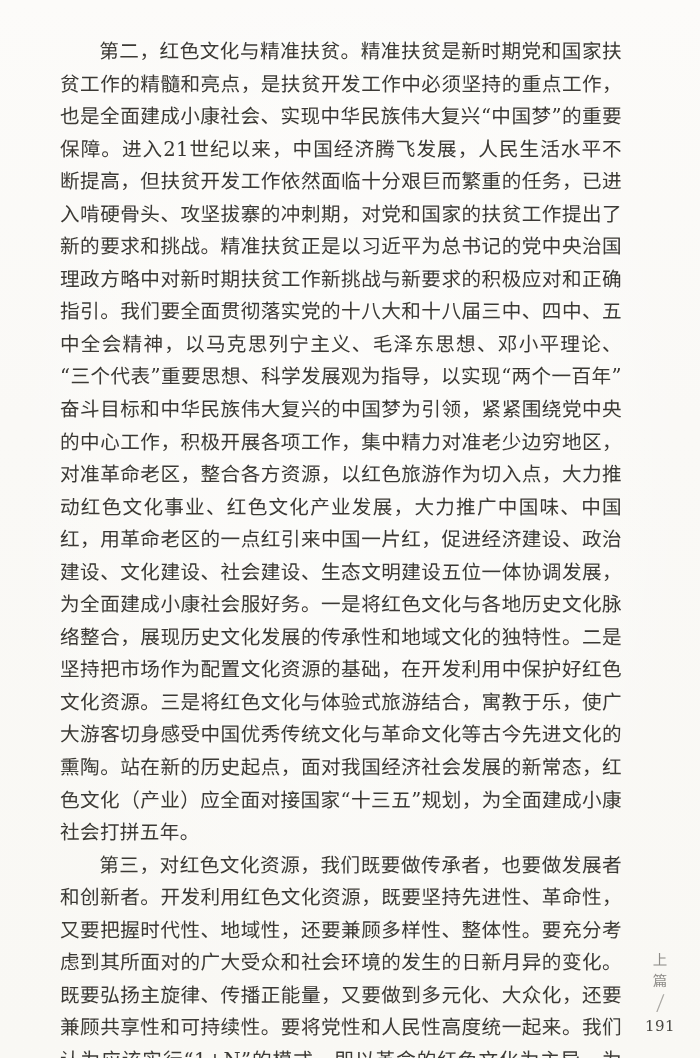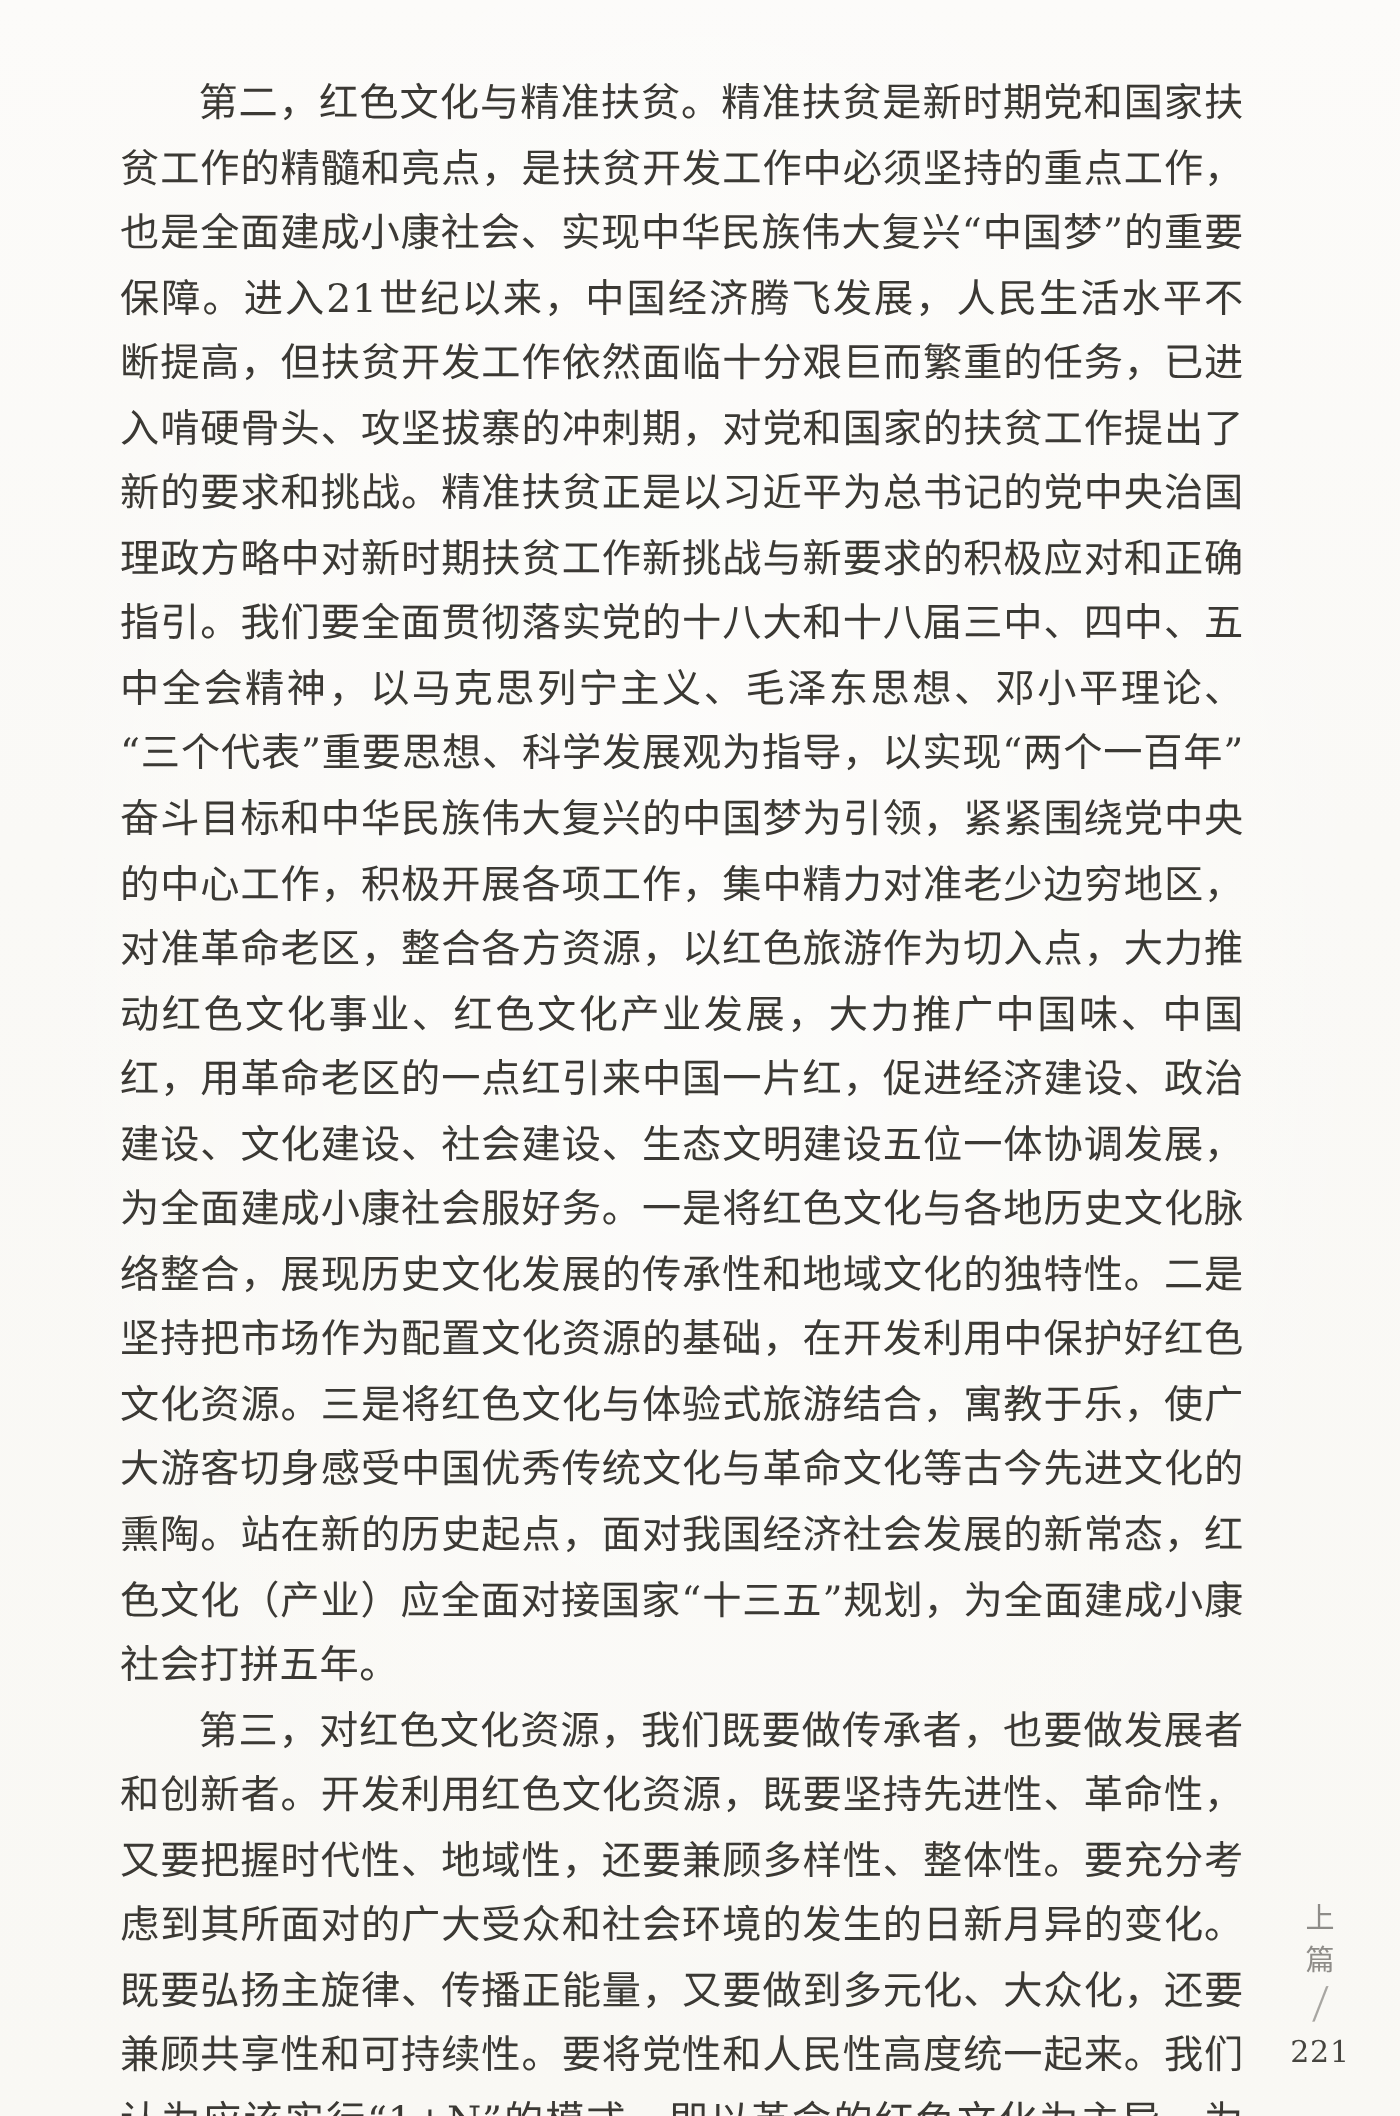--- a/index.html
+++ b/index.html
@@ -101,16 +101,16 @@
 
   <div class="text-column">
     <p class="para">第二，红色文化与精准扶贫。精准扶贫是新时期党和国家扶贫工作的精髓和亮点，是扶贫开发工作中必须坚持的重点工作，也是全面建成小康社会、实现中华民族伟大复兴“中国梦”的重要保障。进入21世纪以来，中国经济腾飞发展，人民生活水平不断提高，但扶贫开发工作依然面临十分艰巨而繁重的任务，已进入啃硬骨头、攻坚拔寨的冲刺期，对党和国家的扶贫工作提出了新的要求和挑战。精准扶贫正是以习近平为总书记的党中央治国理政方略中对新时期扶贫工作新挑战与新要求的积极应对和正确指引。我们要全面贯彻落实党的十八大和十八届三中、四中、五中全会精神，以马克思列宁主义、毛泽东思想、邓小平理论、“三个代表”重要思想、科学发展观为指导，以实现“两个一百年”奋斗目标和中华民族伟大复兴的中国梦为引领，紧紧围绕党中央的中心工作，积极开展各项工作，集中精力对准老少边穷地区，对准革命老区，整合各方资源，以红色旅游作为切入点，大力推动红色文化事业、红色文化产业发展，大力推广中国味、中国红，用革命老区的一点红引来中国一片红，促进经济建设、政治建设、文化建设、社会建设、生态文明建设五位一体协调发展，为全面建成小康社会服好务。一是将红色文化与各地历史文化脉络整合，展现历史文化发展的传承性和地域文化的独特性。二是坚持把市场作为配置文化资源的基础，在开发利用中保护好红色文化资源。三是将红色文化与体验式旅游结合，寓教于乐，使广大游客切身感受中国优秀传统文化与革命文化等古今先进文化的熏陶。站在新的历史起点，面对我国经济社会发展的新常态，红色文化（产业）应全面对接国家“十三五”规划，为全面建成小康社会打拼五年。</p>
     <p class="para">第三，对红色文化资源，我们既要做传承者，也要做发展者和创新者。开发利用红色文化资源，既要坚持先进性、革命性，又要把握时代性、地域性，还要兼顾多样性、整体性。要充分考虑到其所面对的广大受众和社会环境的发生的日新月异的变化。既要弘扬主旋律、传播正能量，又要做到多元化、大众化，还要兼顾共享性和可持续性。要将党性和人民性高度统一起来。我们认为应该实行“1+N”的模式，即以革命的红色文化为主导、为基石、为统帅，和绿色的生态文化、金色的国学文化廉政文化、彩色的民族和谐文化、传秀的民风民俗文化等实行无缝对接，组成五</p>
   </div>
 
   <div class="running-head">
     <span class="rh-char">上</span>
     <span class="rh-char">篇</span>
     <span class="rh-rule">╱</span>
-    <span class="rh-page">221</span>
+    <span class="rh-page">191</span>
   </div>
 
 </div>
 
 </body></html>

